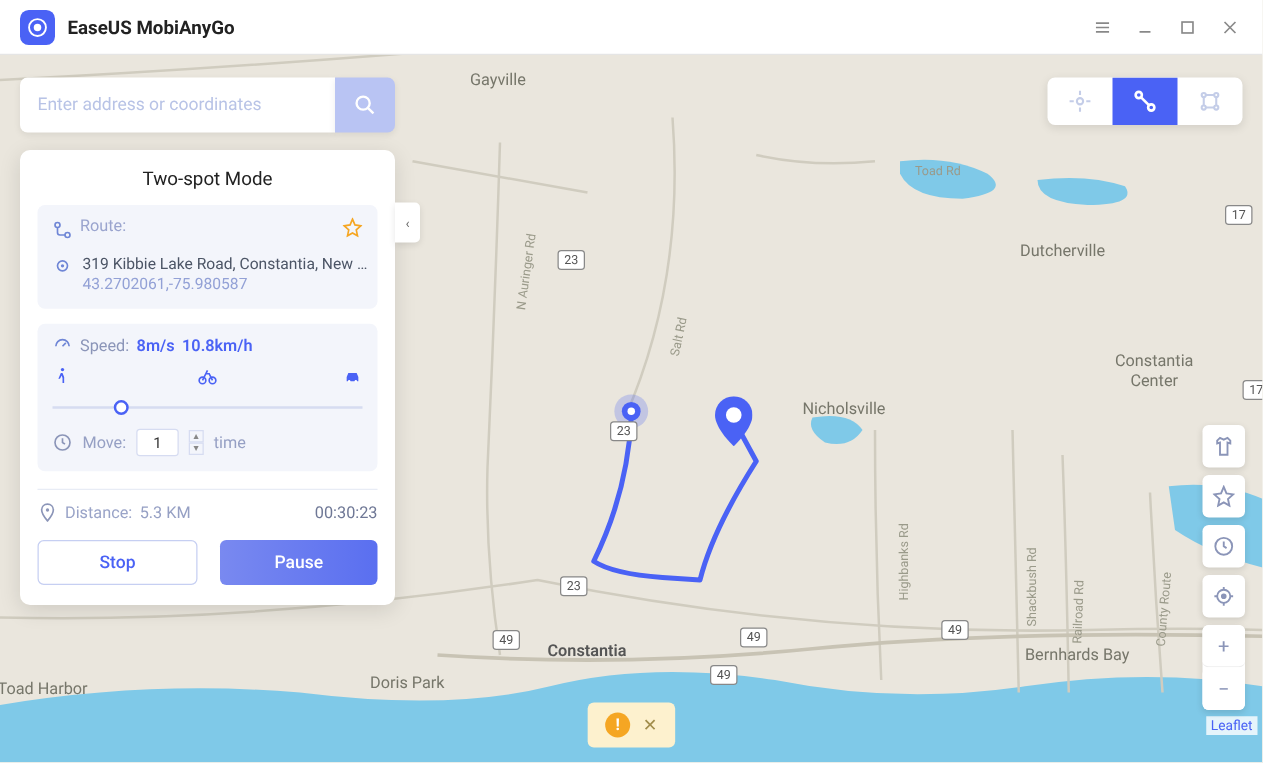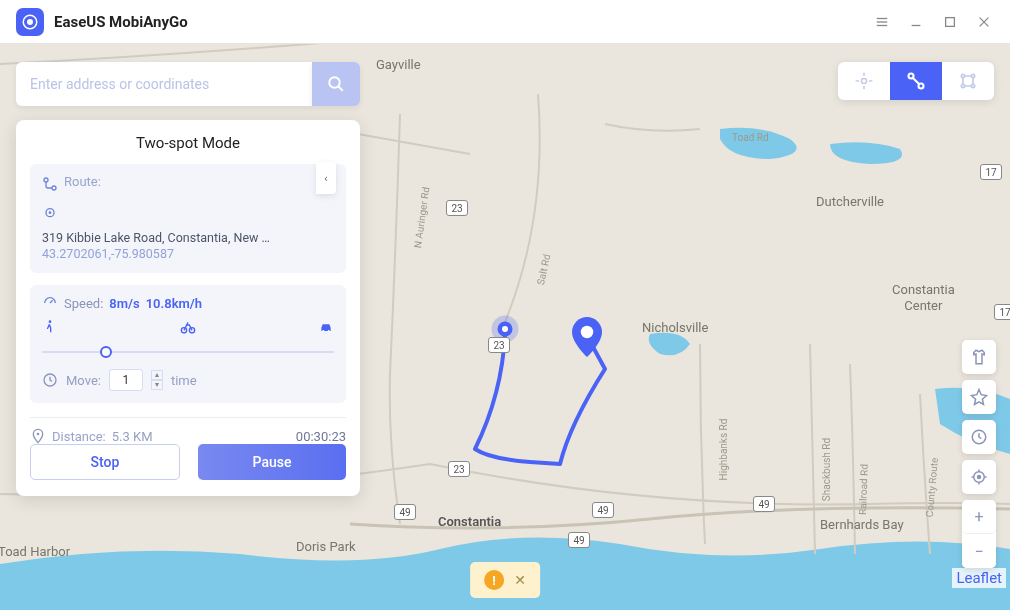--- a/index.html
+++ b/index.html
@@ -12,35 +12,35 @@
 .app-title { font-size: 15px; font-weight: 700; color: #222; }
 .win-controls { margin-left: auto; display: flex; gap: 14px; align-items: center; }
 .win-btn { width: 20px; height: 20px; display: flex; align-items: center; justify-content: center; cursor: pointer; color: #888; }
 .win-btn svg { width: 14px; height: 14px; stroke: currentColor; fill: none; stroke-width: 1.5; }
 
 
 .map-area { position: absolute; top: 44px; left: 0; right: 0; bottom: 0; background: #eae6dd; overflow: hidden; }
 .map-svg { position: absolute; width: 100%; height: 100%; }
 
 
-.left-stack { position: absolute; top: 62px; left: 16px; width: 344px; z-index: 50; }
+.left-stack { position: absolute; top: 62px; left: 16px; width: 300px; z-index: 50; }
 .search-row { display: flex; gap: 0; margin-bottom: 14px; }
 .search-input { flex: 1; height: 44px; border: none; border-radius: 6px 0 0 6px; background: #fff; padding: 0 14px; font-size: 14px; color: #333; box-shadow: 0 2px 6px rgba(0,0,0,.08); outline: none; }
 .search-input::placeholder { color: #b8c3e6; }
 .search-btn { width: 48px; height: 44px; background: #b9c4f3; border: none; border-radius: 0 6px 6px 0; display: flex; align-items: center; justify-content: center; cursor: pointer; box-shadow: 0 2px 6px rgba(0,0,0,.08); }
 .search-btn svg { width: 18px; height: 18px; stroke: #fff; fill: none; stroke-width: 2.5; }
 
 .panel { background: #fff; border-radius: 8px; box-shadow: 0 4px 18px rgba(0,0,0,.12); padding: 14px 14px 16px; }
 .panel-title { text-align: center; font-size: 15px; font-weight: 400; color: #222; margin-bottom: 12px; }
 .route-box { background: #f3f5fb; border-radius: 6px; padding: 10px 12px 12px; margin-bottom: 12px; }
 .route-head { display: flex; gap: 6px; margin-bottom: 10px; }
 .route-head-label { color: #9aa4ce; font-size: 13px; }
 .star-icon { margin-left: auto; color: #f5a623; }
 .route-pt { display: flex; gap: 8px; align-items: flex-start; margin-bottom: 10px; }
-.route-pt:last-child { margin-bottom: 0; flex-direction: column; }
+.route-pt:last-child { margin-bottom: 0; }
 .pin-svg { flex-shrink: 0; width: 16px; height: 16px; margin-top: 2px; }
 .route-addr { font-size: 12.5px; color: #4c5566; white-space: nowrap; overflow: hidden; text-overflow: ellipsis; max-width: 230px; }
 .route-coord { font-size: 12.5px; color: #93a1d6; margin-top: 1px; }
 
 .speed-box { background: #f3f5fb; border-radius: 6px; padding: 10px 12px 12px; margin-bottom: 14px; }
 .speed-row { display: flex; align-items: center; gap: 6px; font-size: 13px; color: #8b95b8; margin-bottom: 8px; }
 .speed-val strong { color: #4a62f5; font-weight: 600; }
 .vehicle-row { display: flex; justify-content: space-between; align-items: center; margin-bottom: 6px; color: #4a62f5; }
 .vehicle-row svg { width: 16px; height: 16px; }
 .slider-wrap { position: relative; height: 14px; display: flex; align-items: center; margin-bottom: 10px; }
@@ -49,21 +49,21 @@
 .move-row { display: flex; align-items: center; gap: 8px; font-size: 13px; color: #96a0c4; }
 .move-input { width: 34px; height: 22px; border: 1px solid #d6dcf1; border-radius: 3px; text-align: center; font-size: 12px; color: #333; }
 .stepper { display: flex; flex-direction: column; }
 .stepper span { width: 12px; height: 10px; border: 1px solid #d6dcf1; display: flex; align-items: center; justify-content: center; font-size: 7px; color: #888; cursor: pointer; }
 
 .hr { height: 1px; background: #e8ecf5; margin: 10px 0; }
 .dist-row { display: flex; align-items: flex-end; gap: 6px; font-size: 13px; color: #9aa4c8; }
 .dist-val { color: #96a0c4; }
 .dist-time { margin-left: auto; color: #6f7896; font-size: 13px; }
 
-.btn-row { display: flex; gap: 18px; }
+.btn-row { display: flex; gap: 18px; margin-top: 14px; }
 .btn { flex: 1; height: 36px; border-radius: 5px; font-size: 14px; font-weight: 500; cursor: pointer; display: flex; align-items: center; justify-content: center; }
 .btn-stop { background: #fff; border: 1px solid #c6cff2; color: #4a62f5; }
 .btn-pause { background: linear-gradient(90deg, #7989f0, #5a6ff0); border: none; color: #fff; }
 
 
 .collapse-toggle { position: absolute; top: 162px; left: 316px; width: 20px; height: 32px; background: #fff; border-radius: 0 4px 4px 0; box-shadow: 0 2px 6px rgba(0,0,0,.1); display: flex; align-items: center; justify-content: center; color: #666; cursor: pointer; z-index: 50; font-size: 11px; }
 
 
 .mode-bar { position: absolute; top: 62px; right: 16px; display: flex; background: #fff; border-radius: 6px; box-shadow: 0 2px 8px rgba(0,0,0,.1); overflow: hidden; z-index: 50; }
 .mode-btn { width: 52px; height: 38px; display: flex; align-items: center; justify-content: center; cursor: pointer; color: #c4cde8; }
@@ -71,21 +71,21 @@
 .mode-btn svg { width: 20px; height: 20px; }
 
 
 .side-controls { position: absolute; right: 14px; bottom: 42px; display: flex; flex-direction: column; gap: 6px; z-index: 50; }
 .side-btn { width: 34px; height: 34px; background: #fff; border-radius: 5px; box-shadow: 0 2px 6px rgba(0,0,0,.12); display: flex; align-items: center; justify-content: center; color: #8b95b8; cursor: pointer; font-size: 16px; }
 .zoom-group { background: #fff; border-radius: 5px; box-shadow: 0 2px 6px rgba(0,0,0,.12); display: flex; flex-direction: column; }
 .zoom-group .side-btn { box-shadow: none; }
 .zoom-group .side-btn:first-child { border-bottom: 1px solid #eee; }
 
 
-.leaflet { position: absolute; right: 4px; bottom: 22px; font-size: 15px; color: #4a62f5; background: rgba(255,255,255,.8); padding: 1px 4px; z-index: 40; }
+.leaflet { position: absolute; right: 4px; bottom: 22px; font-size: 11px; color: #4a62f5; background: rgba(255,255,255,.8); padding: 1px 4px; z-index: 40; }
 
 
 .toast { position: absolute; bottom: 12px; left: 50%; transform: translateX(-50%); background: #fdf1ce; border-radius: 5px; padding: 8px 14px; display: flex; align-items: center; gap: 10px; font-size: 12.5px; color: #7f6b2b; z-index: 60; }
 .toast .warn { width: 20px; height: 20px; border-radius: 50%; background: #f5a623; color: #fff; display: flex; align-items: center; justify-content: center; font-weight: 700; font-size: 13px; }
 .toast .close { cursor: pointer; color: #a18d4b; font-size: 14px; }
 
 
 .map-label { position: absolute; font-size: 12px; color: #8a8a7e; white-space: nowrap; pointer-events: none; }
 .map-label.town { color: #76766a; font-size: 13px; }
 .road-label { font-size: 10px; color: #9a9a8a; }

